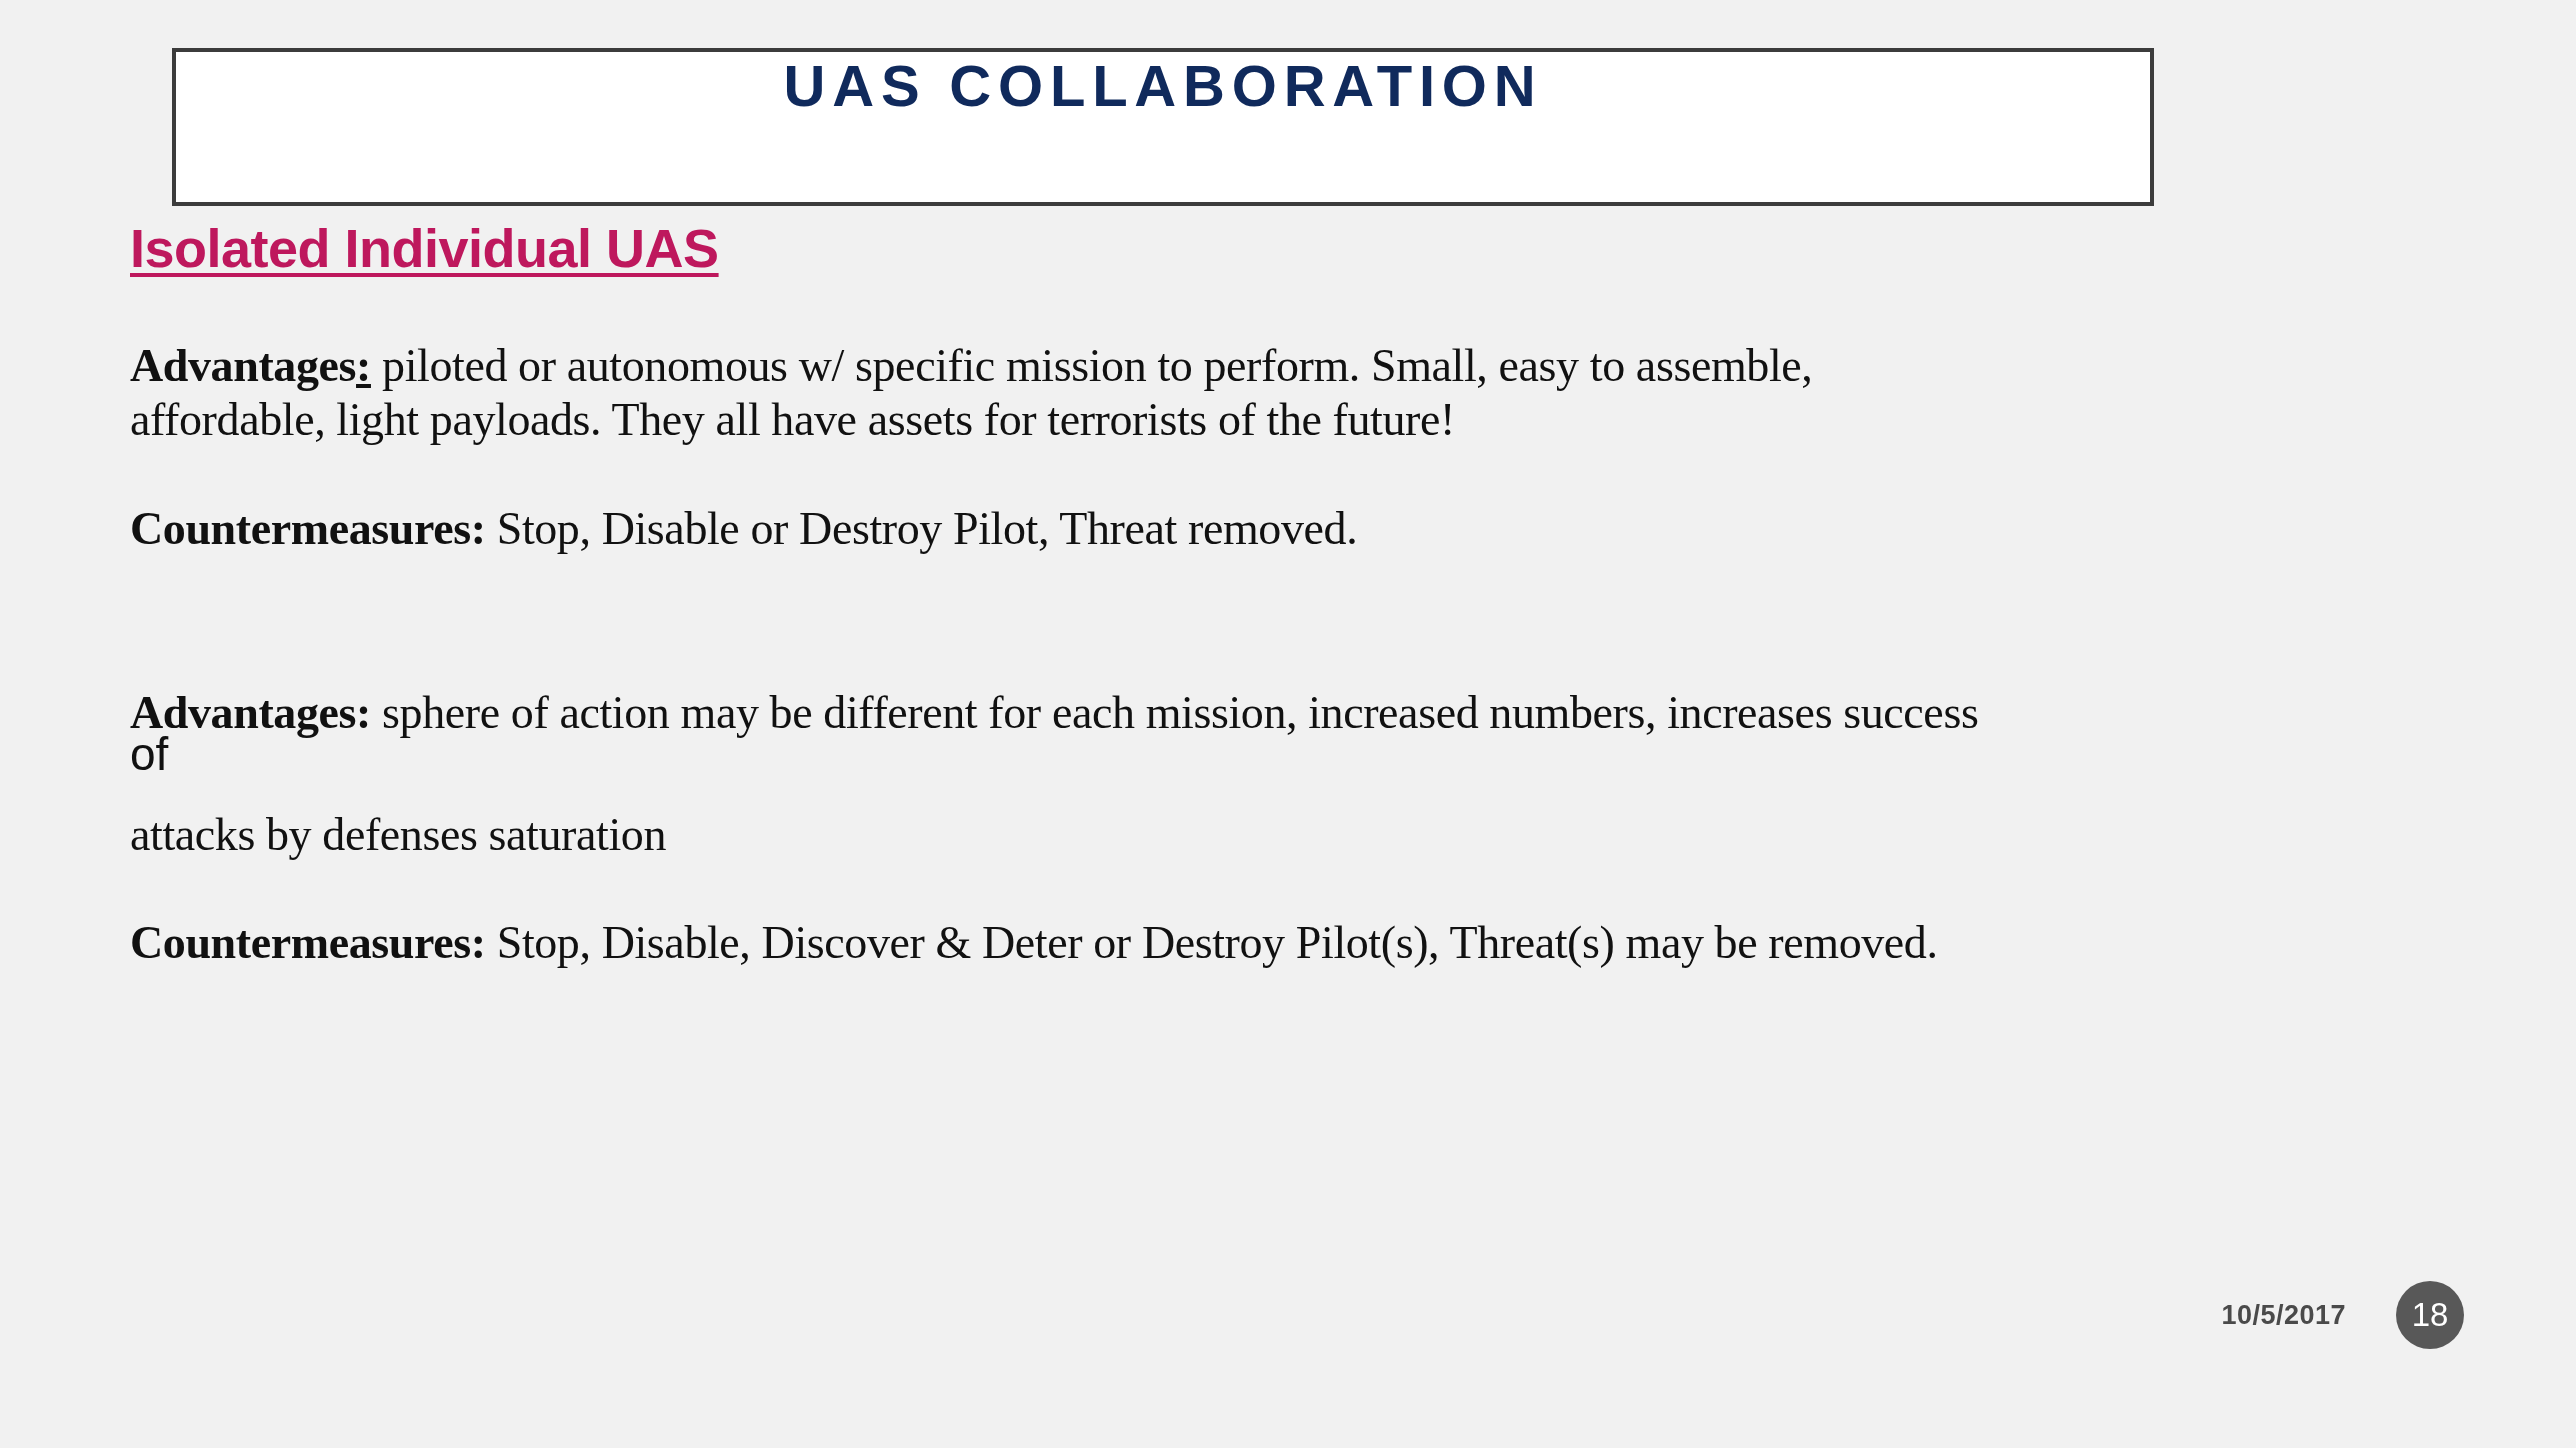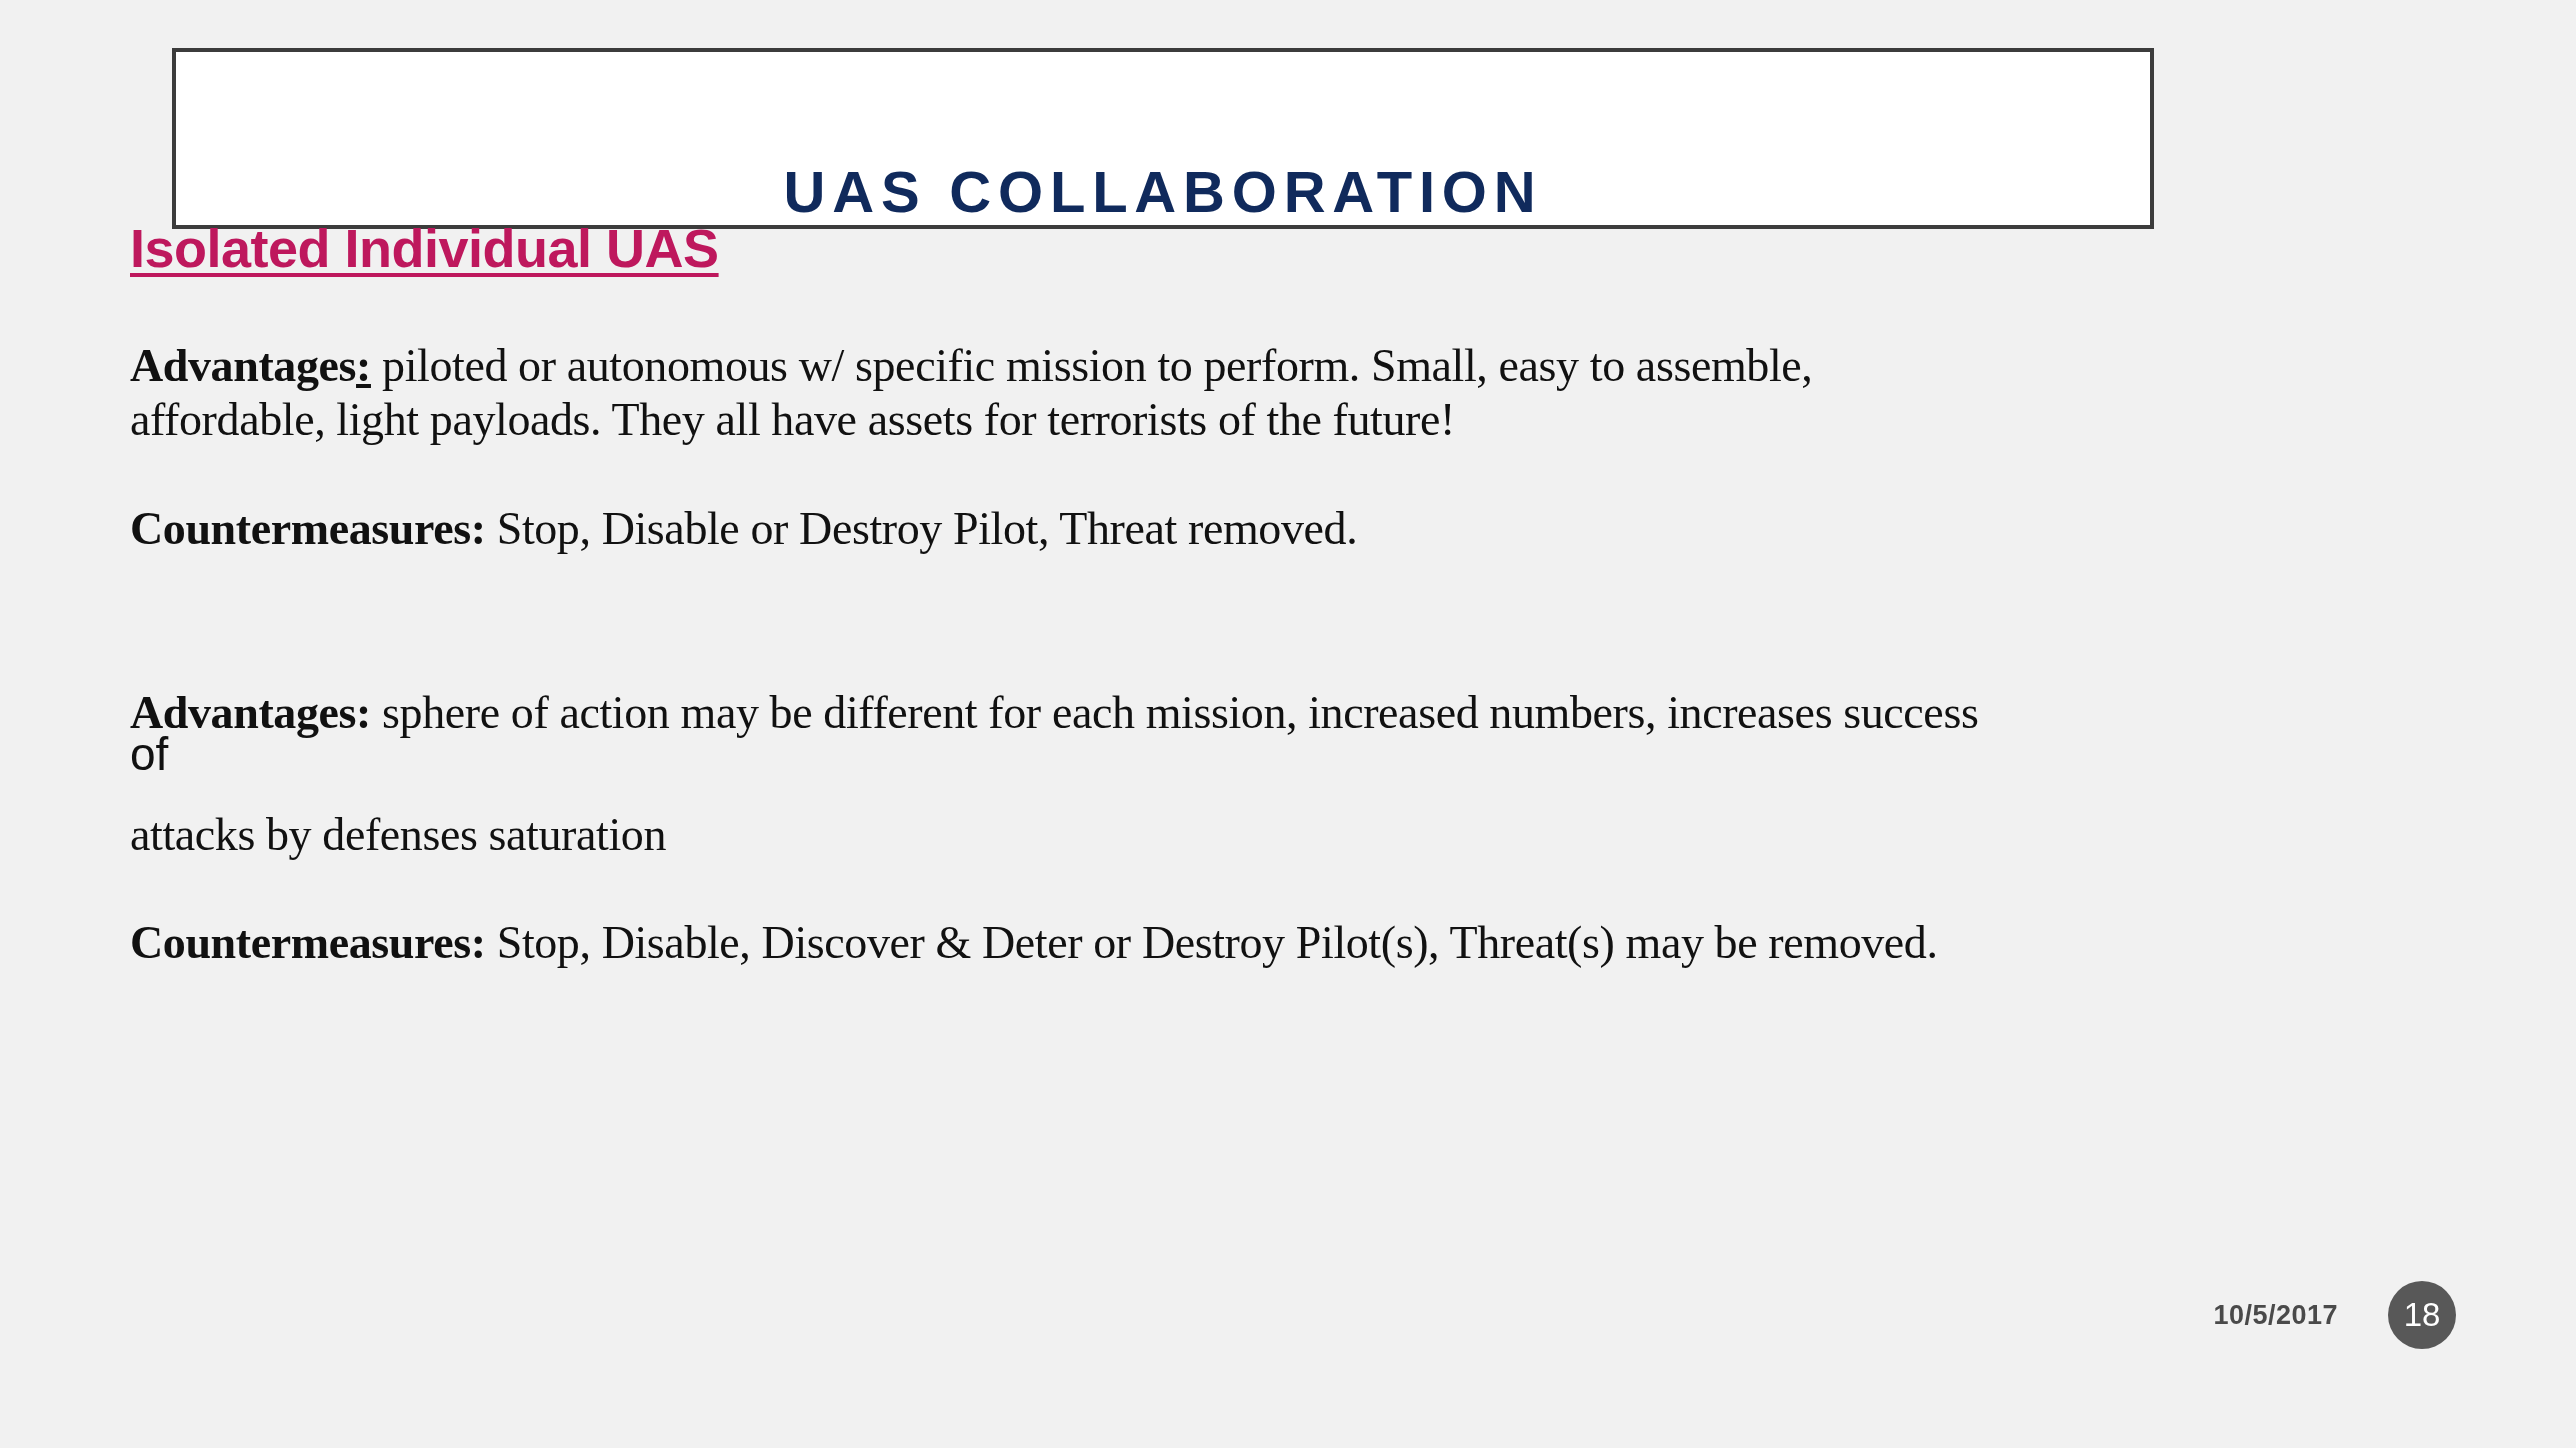--- a/index.html
+++ b/index.html
@@ -15,26 +15,26 @@
     overflow: hidden;
     position: relative;
   }
 
   
   #title-box {
     position: absolute;
     left: 172px;
     top: 48px;
     width: 1982px;
-    height: 181px;
+    height: 158px;
     background: #ffffff;
     border: 4.8px solid #3c3c3c;
     box-sizing: border-box;
     display: flex;
-    align-items: flex-end;
+    align-items: flex-start;
     justify-content: center;
   }
   #title-text {
     font-size: 58px;
     font-weight: bold;
     color: #102a5c;
     letter-spacing: 6.8px;
     text-align: center;
     white-space: nowrap;
     font-family: "Liberation Sans", sans-serif;
@@ -91,21 +91,21 @@
   }
 
   .gap-sm  { height: 39px; }
   .gap-md  { height: 54px; }
   .gap-lg  { height: 60px; }
   .gap-xl  { height: 70px; }
 
   
   #footer {
     position: absolute;
-    right: 120px;
+    right: 112px;
     bottom: 100px;
     display: flex;
     align-items: center;
     gap: 50px;
     margin-left: 8px;
   }
   #footer-date {
     font-size: 27px;
     font-weight: bold;
     color: #4a4a4a;

